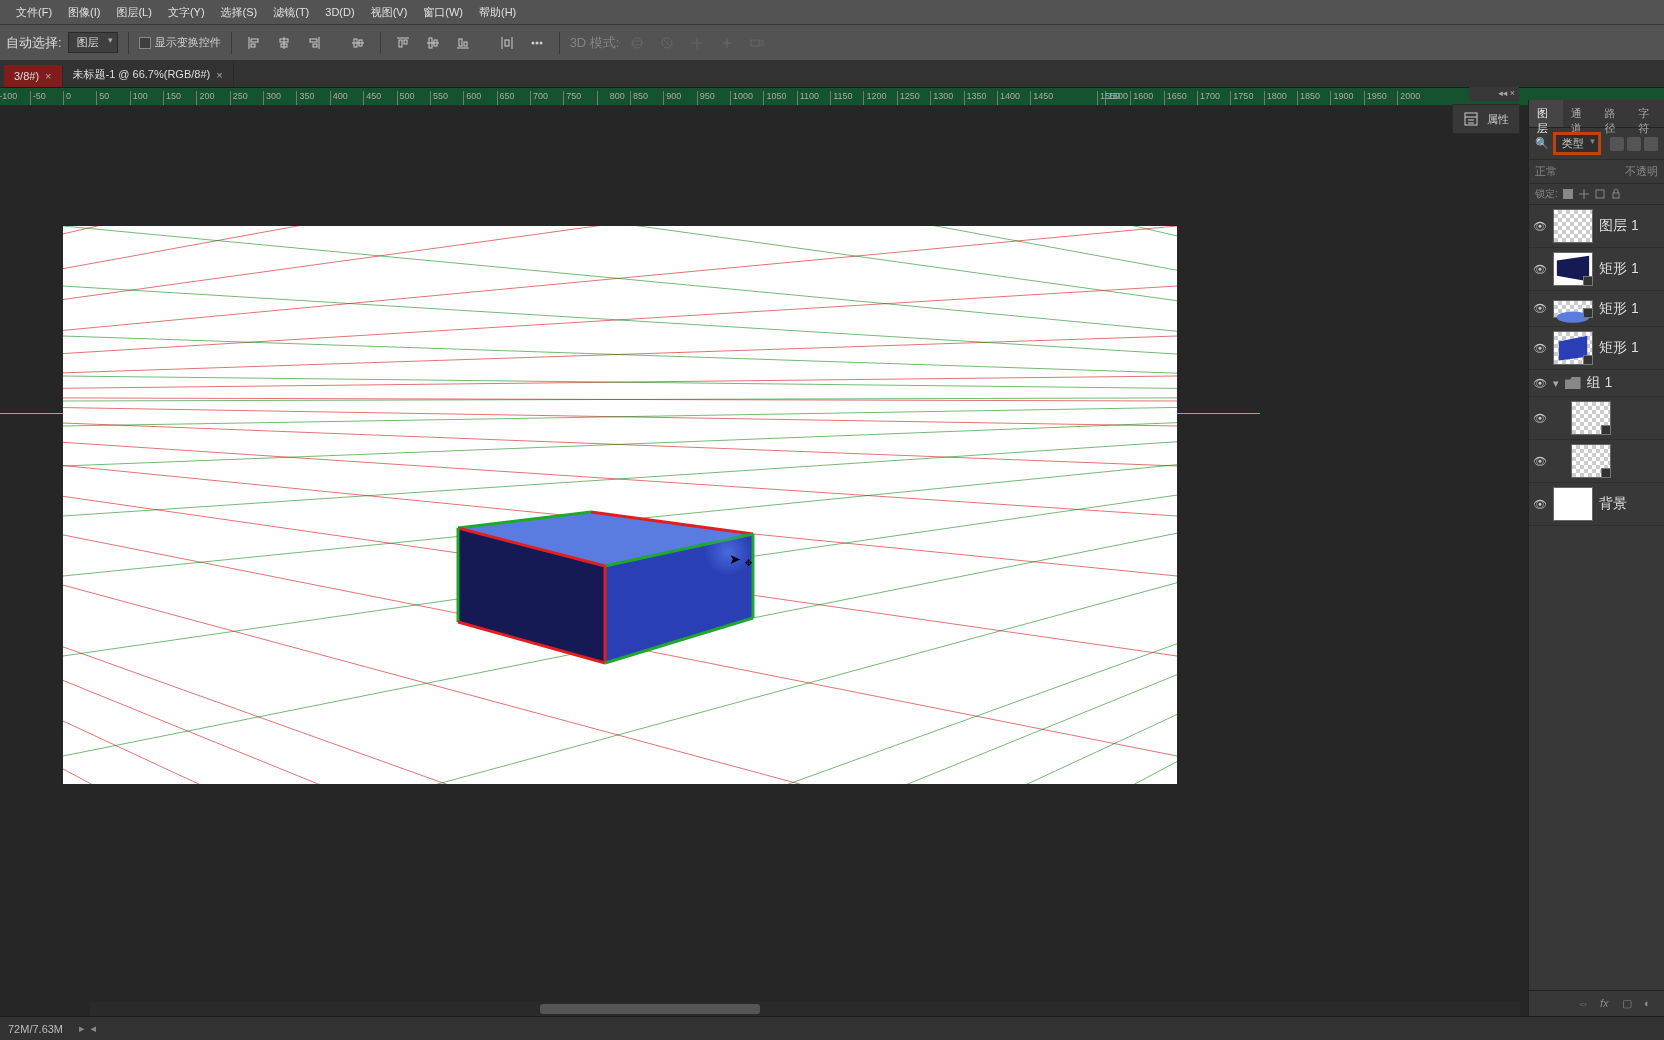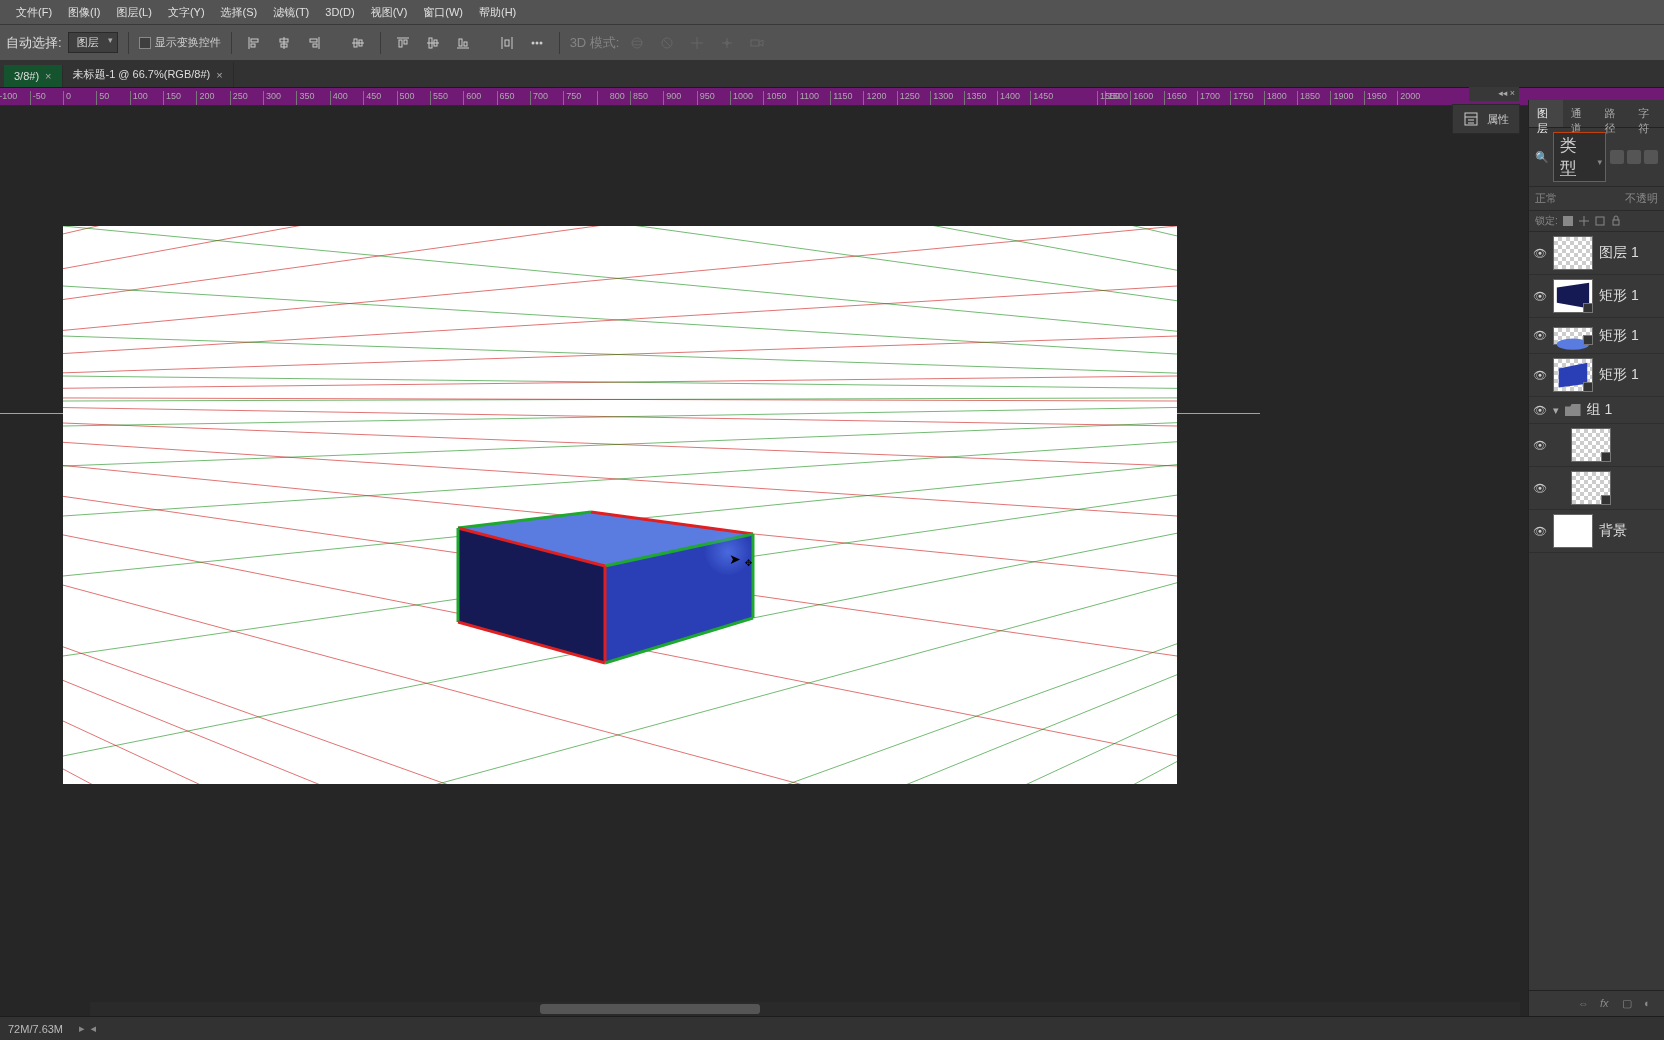--- a/index.html
+++ b/index.html
@@ -16,48 +16,48 @@
 .select-box::after { content: "▾"; position: absolute; right: 4px; top: 2px; font-size: 9px; color: #aaa; }
 .opt-divider { width: 1px; height: 22px; background: #3a3a3a; margin: 0 4px; }
 .opt-check { display: flex; align-items: center; gap: 4px; }
 .opt-check .box { width: 12px; height: 12px; border: 1px solid #888; background: #3f3f3f; }
 .icon-btn { width: 24px; height: 24px; display: flex; align-items: center; justify-content: center; cursor: pointer; color: #bbb; }
 .icon-btn svg { width: 16px; height: 16px; }
 .icon-disabled { opacity: 0.35; }
 
 
 .doctabs { height: 28px; background: #323232; display: flex; align-items: flex-end; padding-left: 4px; border-bottom: 1px solid #1a1a1a; }
-.doctab { padding: 5px 10px; background: #14532d; color: #ddd; font-size: 11px; display: flex; align-items: center; gap: 6px; border-right: 1px solid #2a2a2a; }
+.doctab { padding: 5px 10px; background: #7f1d1d; color: #ddd; font-size: 11px; display: flex; align-items: center; gap: 6px; border-right: 1px solid #2a2a2a; }
 .doctab.active { background: #323232; }
 .doctab .close { cursor: pointer; color: #aaa; }
 
 
 .workarea { position: absolute; top: 88px; left: 0; right: 0; bottom: 24px; background: #262626; overflow: hidden; }
-.ruler-h { position: absolute; top: 0; left: 0; right: 0; height: 18px; background: #701a75; border-bottom: 1px solid #2a2a2a; overflow: hidden; }
+.ruler-h { position: absolute; top: 0; left: 0; right: 0; height: 18px; background: #14532d; border-bottom: 1px solid #2a2a2a; overflow: hidden; }
 .ruler-tick { position: absolute; top: 3px; font-size: 9px; color: #aaa; border-left: 1px solid #777; padding-left: 2px; height: 15px; }
 .canvas-surround { position: absolute; top: 18px; left: 0; right: 0; bottom: 0; background: #262626; }
 .canvas { position: absolute; background: #fff; left: 63px; top: 120px; width: 1114px; height: 558px; overflow: hidden; }
 .canvas svg { width: 100%; height: 100%; }
 .guide { position: absolute; height: 1px; background: #2ad6d6; left: 0; width: 1260px; top: 307px; }
 
 
 .cursor-blob { position: absolute; width: 46px; height: 46px; border-radius: 50%; background: radial-gradient(circle, rgba(100,140,255,0.55) 0%, rgba(100,140,255,0.1) 60%, transparent 75%); }
 .cursor-arrow { position: absolute; font-size: 14px; color: #000; }
 
 
 .prop-bar { position: absolute; right: 144px; top: 104px; background: #383838; padding: 6px 10px; border: 1px solid #2a2a2a; display: flex; align-items: center; gap: 8px; }
 .prop-bar .collapse { position: absolute; top: -18px; right: 0; width: 50px; height: 14px; background: #383838; font-size: 9px; text-align: right; padding: 1px 4px; color: #aaa; }
 
 
 .right-panel { position: absolute; top: 100px; right: 0; bottom: 24px; width: 136px; background: #383838; border-left: 1px solid #222; display: flex; flex-direction: column; }
 .panel-tabs { display: flex; height: 28px; border-bottom: 1px solid #222; }
 .panel-tab { padding: 6px 8px; font-size: 11px; color: #aaa; cursor: pointer; }
 .panel-tab.active { background: #454545; color: #eee; }
 .panel-filter { display: flex; align-items: center; gap: 4px; padding: 4px 6px; border-bottom: 1px solid #2a2a2a; }
-.type-select { background: #2e2e2e; border: 1px solid #c2410c; color: #ccc; padding: 1px 14px 1px 6px; position: relative; font-size: 17px; }
+.type-select { background: #2e2e2e; border: 3px solid #c2410c; color: #ccc; padding: 1px 14px 1px 6px; position: relative; font-size: 11px; }
 .type-select::after { content: "▾"; position: absolute; right: 3px; font-size: 9px; color: #888; }
 .filter-icons { display: flex; gap: 3px; margin-left: auto; }
 .filter-icons .ic { width: 14px; height: 14px; background: #555; border-radius: 2px; }
 .blend-row { display: flex; padding: 4px 6px; border-bottom: 1px solid #2a2a2a; font-size: 11px; color: #888; justify-content: space-between; }
 .lock-row { display: flex; align-items: center; padding: 3px 6px; gap: 4px; border-bottom: 1px solid #2a2a2a; font-size: 10px; color: #888; }
 .lock-row .li { width: 12px; height: 12px; }
 
 .layers { flex: 1; overflow-y: auto; }
 .layer { display: flex; align-items: center; padding: 4px 4px; border-bottom: 1px solid #2e2e2e; gap: 6px; min-height: 36px; }
 .layer.group { min-height: 24px; }

